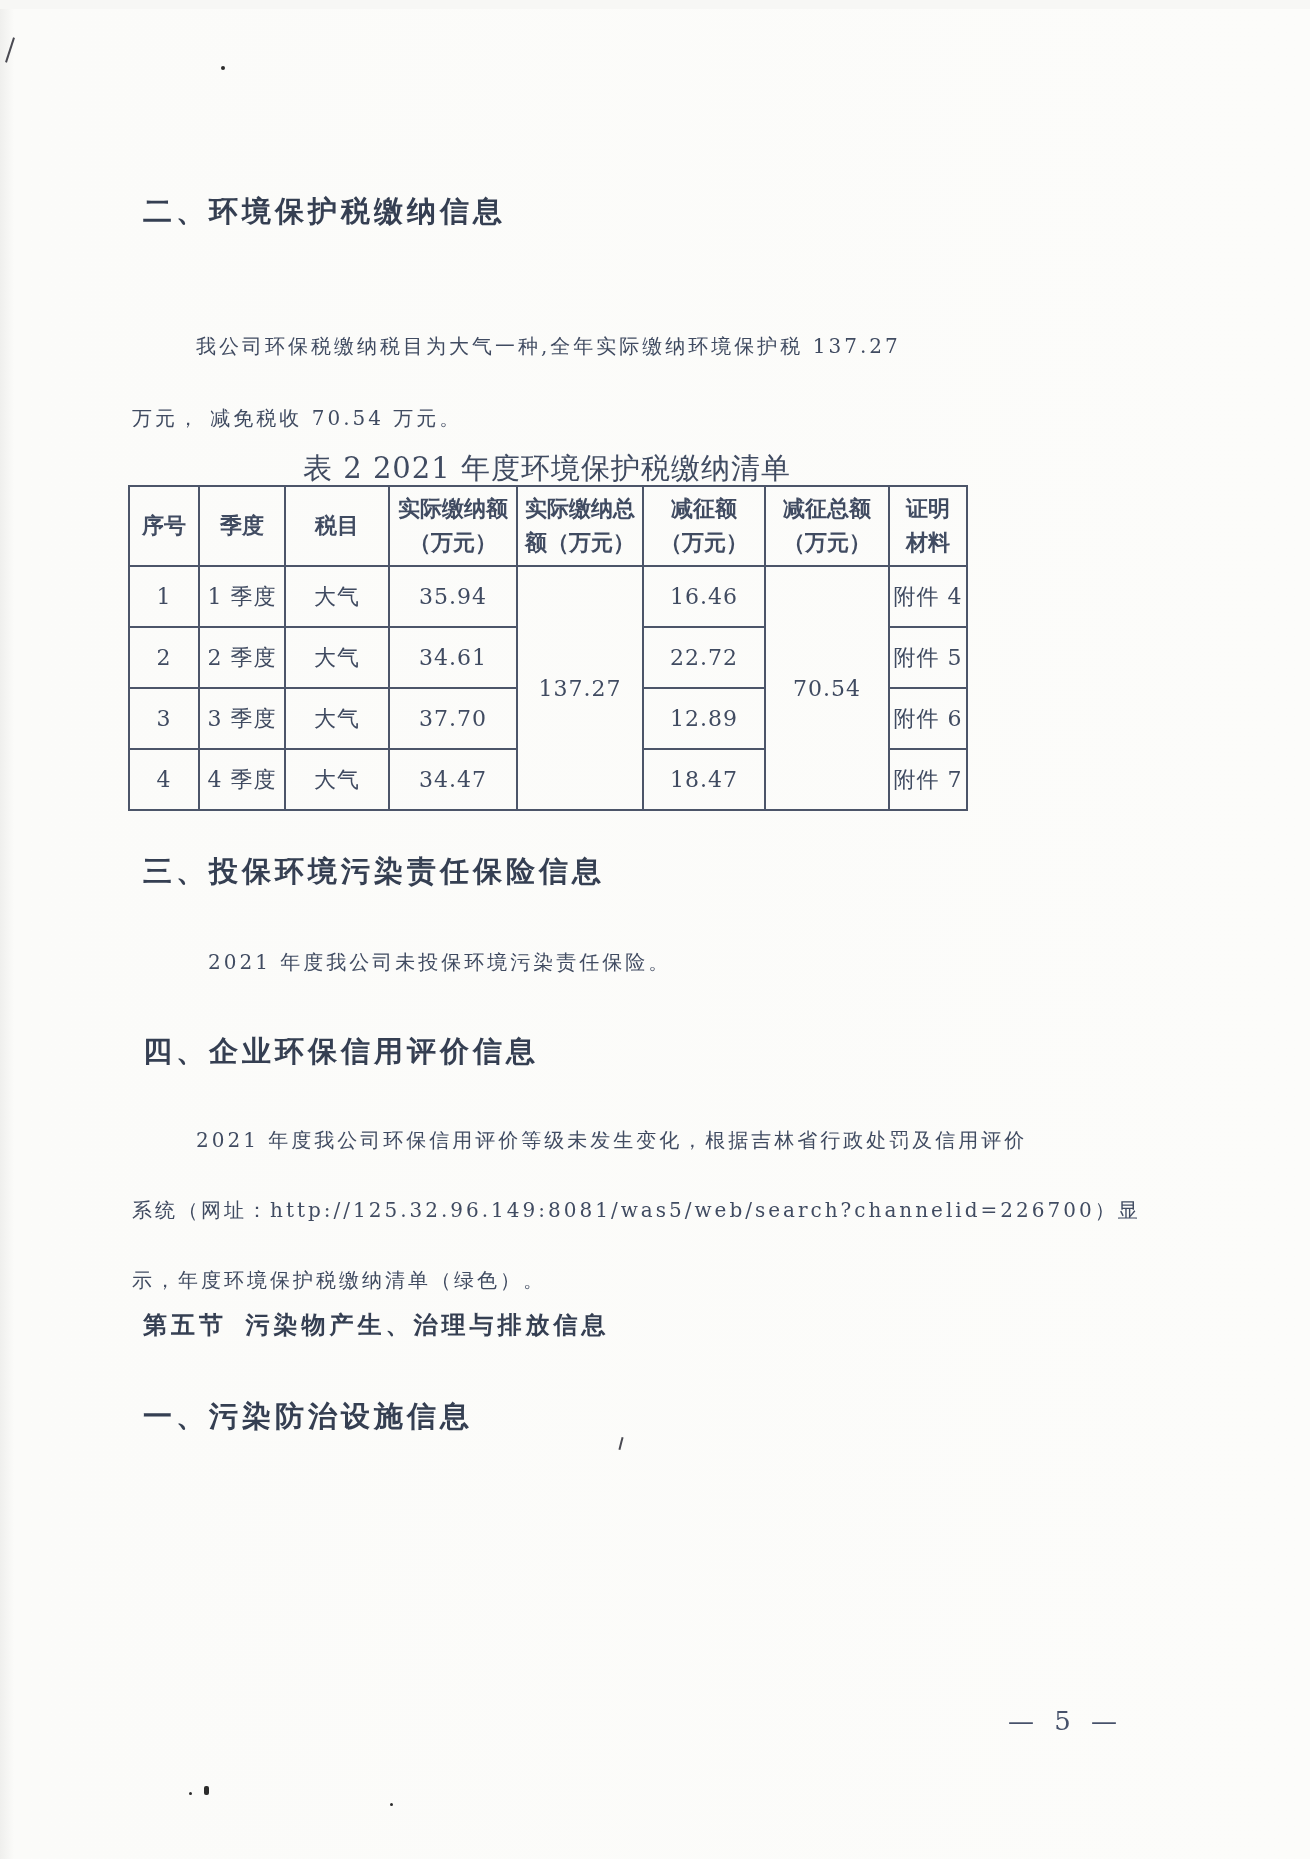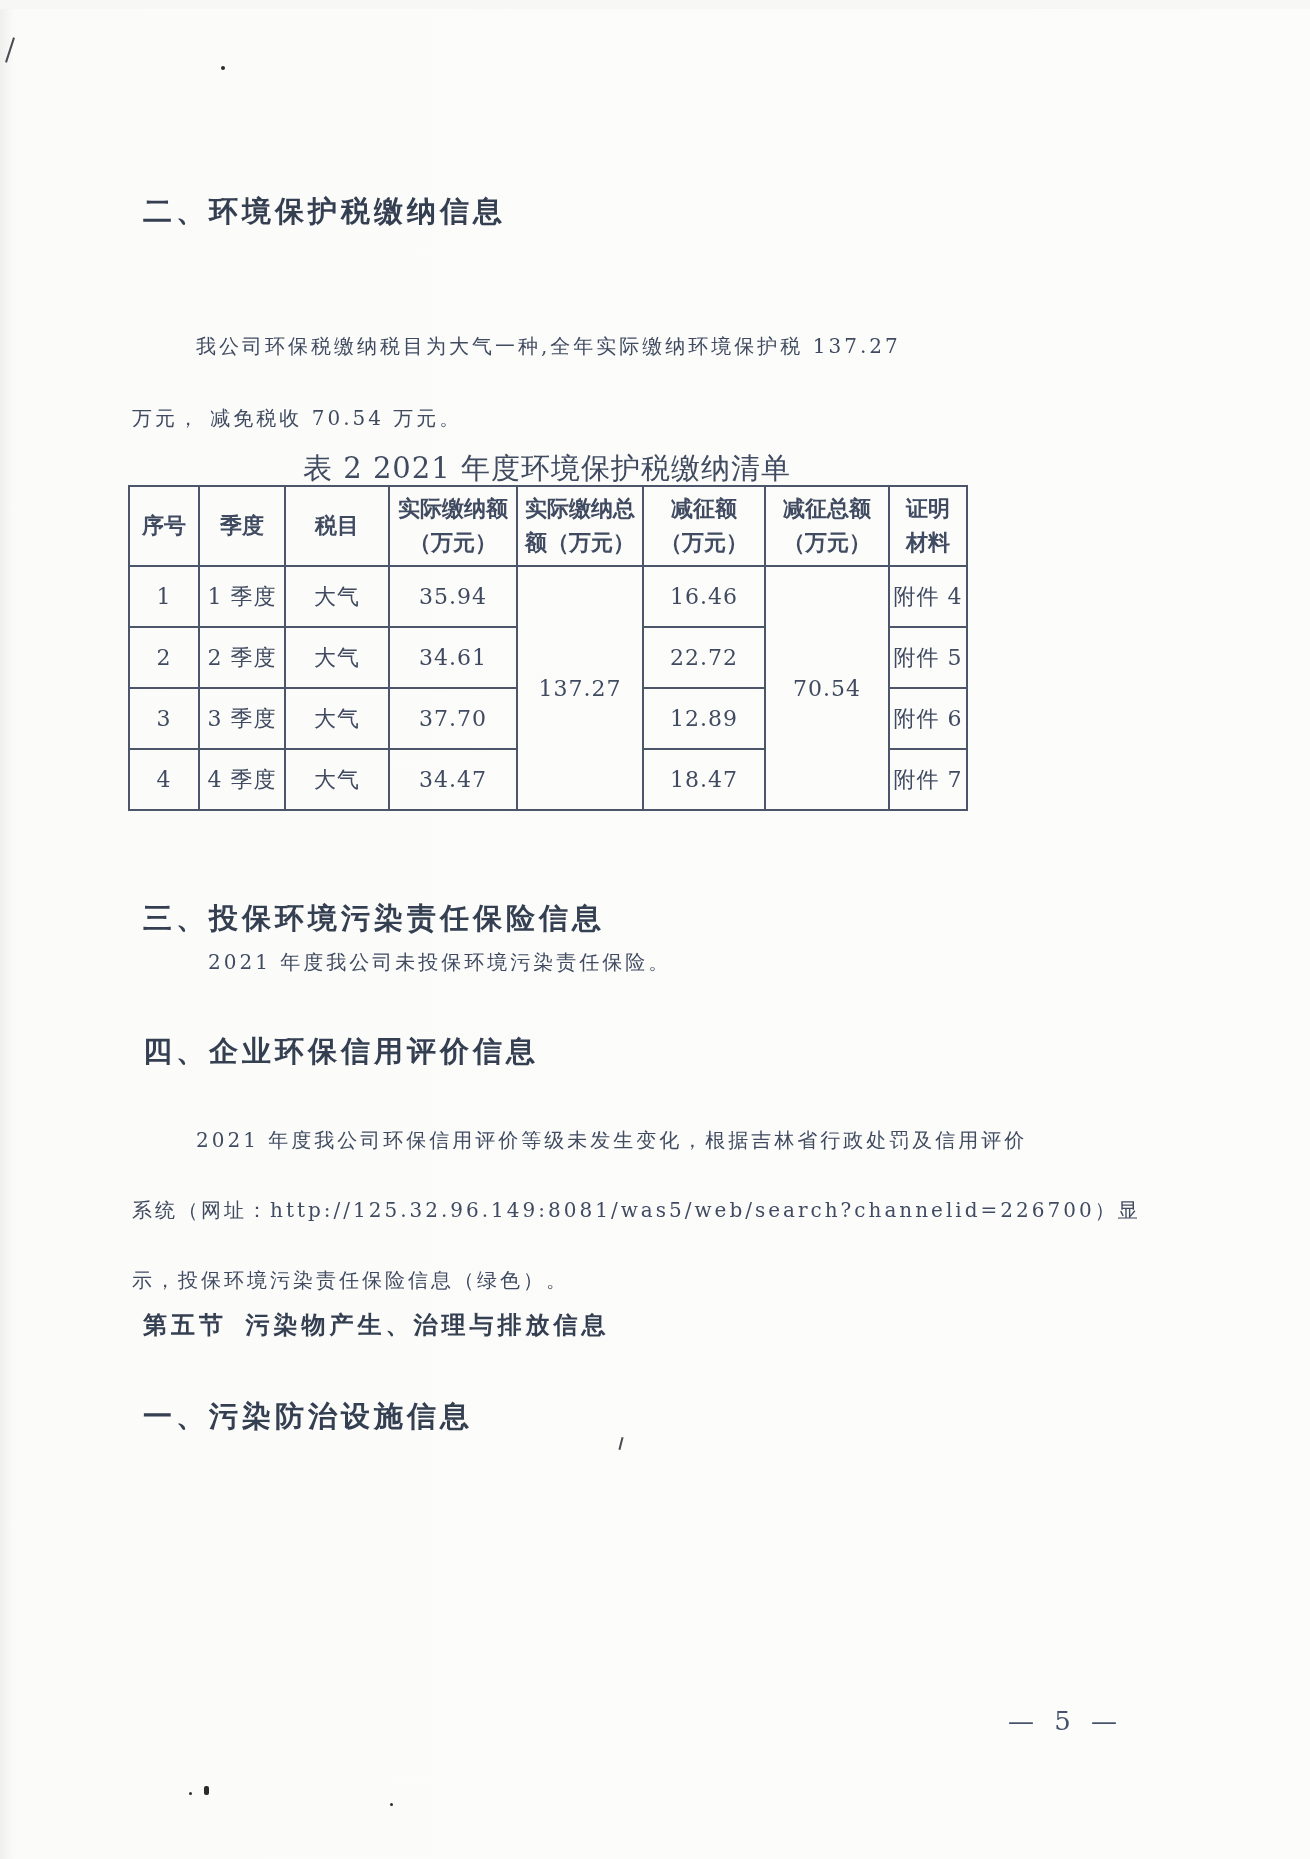--- a/index.html
+++ b/index.html
@@ -155,27 +155,27 @@
         <td>4</td>
         <td>4 季度</td>
         <td>大气</td>
         <td>34.47</td>
         <td>18.47</td>
         <td>附件 7</td>
       </tr>
     </tbody>
   </table>
 
-  <div class="abs h-sec" style="left:143px;top:843px;margin-top:47px;">三、投保环境污染责任保险信息</div>
+  <div class="abs h-sec" style="left:143px;top:843px;">三、投保环境污染责任保险信息</div>
   <div class="abs body-line" style="left:196px;top:940px;margin-left:12px;">2021 年度我公司未投保环境污染责任保险。</div>
 
   <div class="abs h-sec" style="left:143px;top:1023px;">四、企业环保信用评价信息</div>
   <div class="abs body-line" style="left:196px;top:1118px;">2021 年度我公司环保信用评价等级未发生变化，根据吉林省行政处罚及信用评价</div>
   <div class="abs body-line" style="left:132px;top:1188px;">系统（网址：http://125.32.96.149:8081/was5/web/search?channelid=226700）显</div>
-  <div class="abs body-line" style="left:132px;top:1258px;">示，投保环境污染责任保险信息（绿色）。</div>
+  <div class="abs body-line" style="left:132px;top:1258px;">示，年度环境保护税缴纳清单（绿色）。</div>
 
   <div class="abs h-big" style="left:143px;top:1300px;">第五节 污染物产生、治理与排放信息</div>
 
   <div class="abs h-sec" style="left:143px;top:1388px;">一、污染防治设施信息</div>
 
   <div class="stroke" style="left:620px;top:1428px;width:2px;height:13px;transform:rotate(14deg);"></div>
 
   <div class="abs footer-page" style="left:1008px;top:1697px;">— 5 —</div>
 
   <div class="speck" style="left:189px;top:1783px;width:3px;height:3px;"></div>

